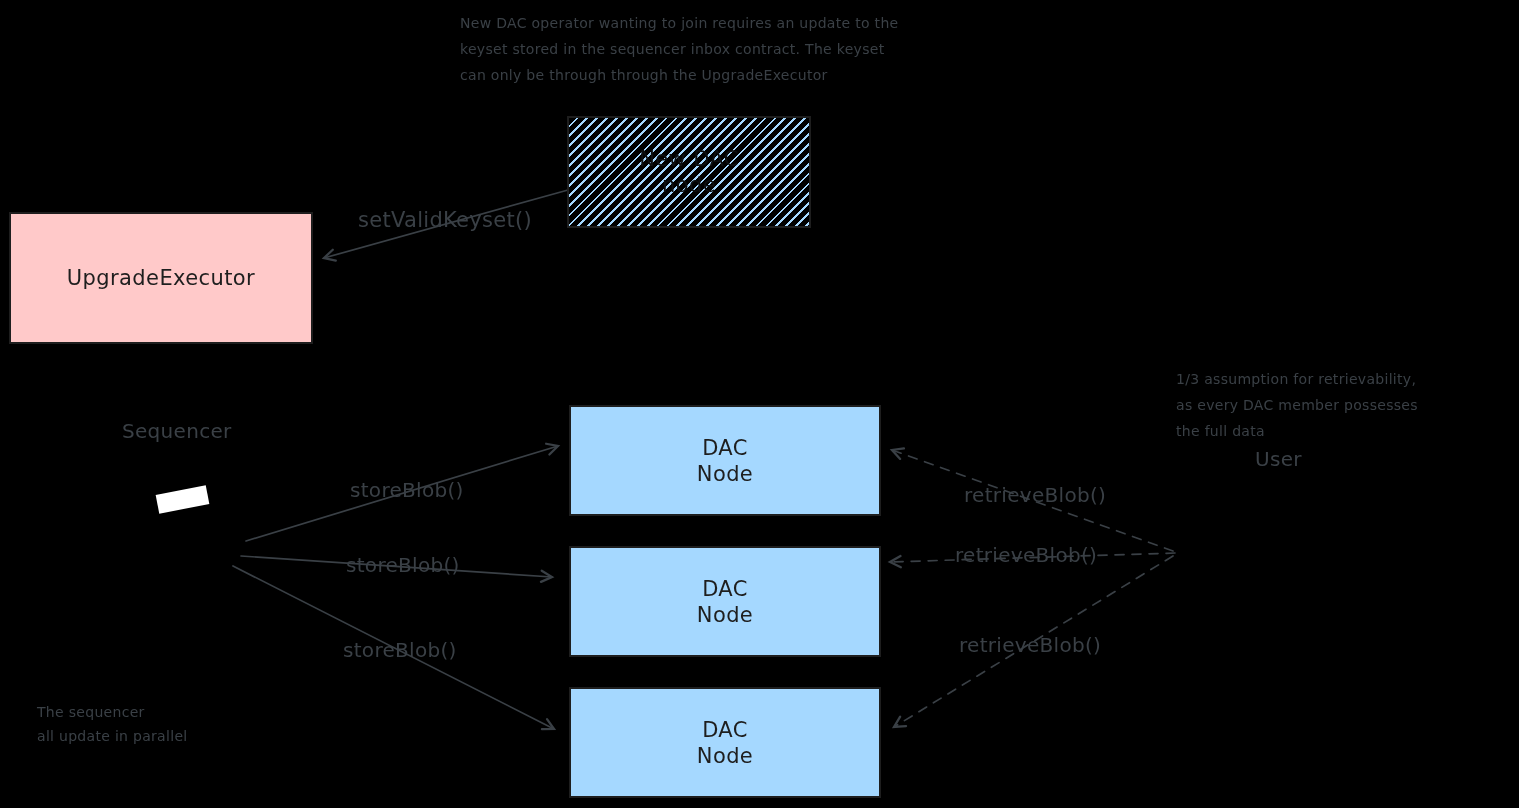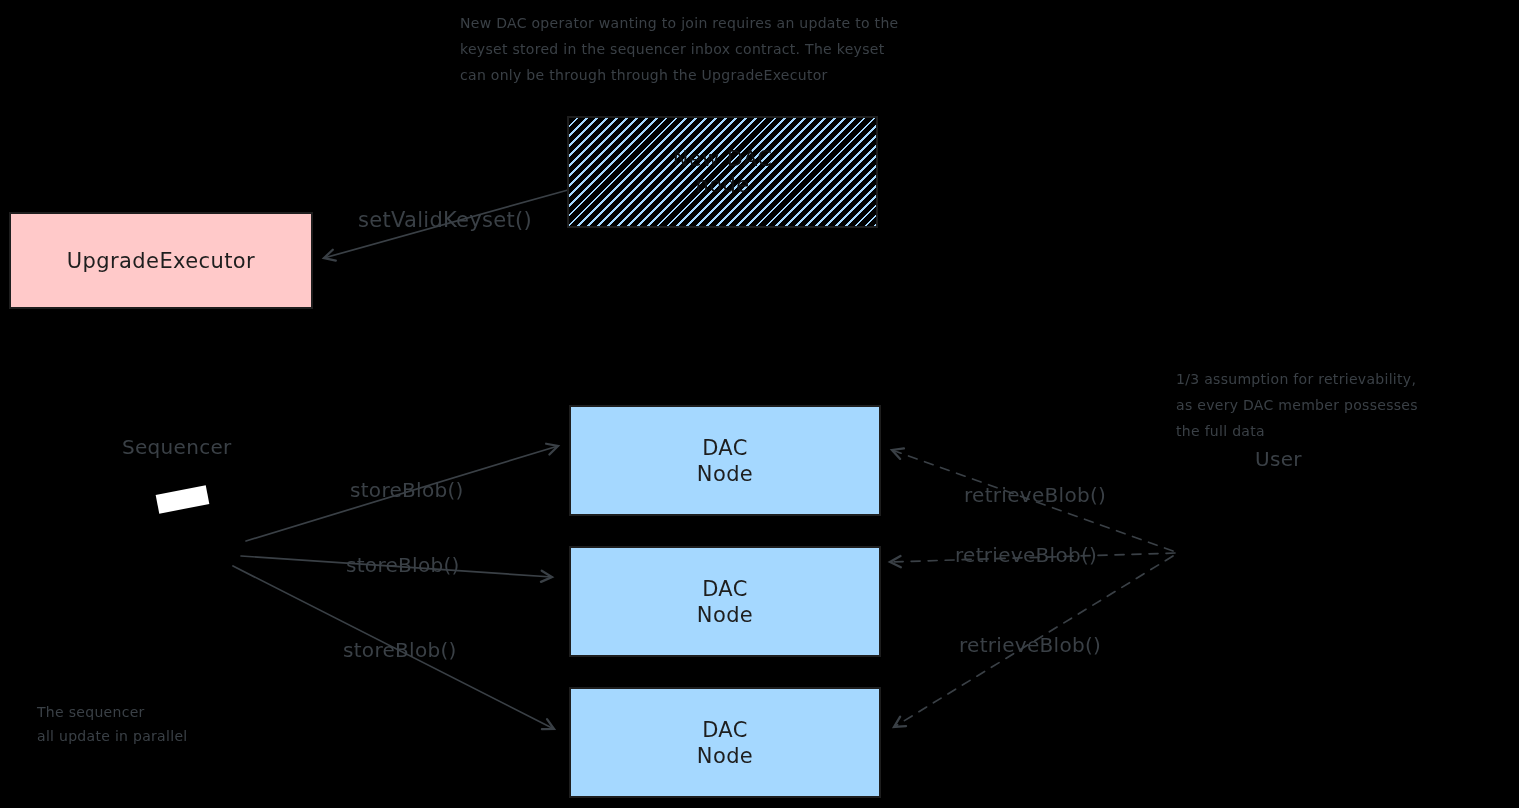--- a/index.html
+++ b/index.html
@@ -13,23 +13,23 @@
 
   .note{position:absolute;color:var(--ink,#3a4046);font-size:14px;line-height:26px;letter-spacing:.3px;}
   .note div{white-space:nowrap;}
   .lbl{position:absolute;color:var(--ink,#3a4046);font-size:20px;letter-spacing:.3px;white-space:nowrap;}
 
   .box{
     position:absolute;box-sizing:border-box;border:2px solid var(--box_border,#1e1e1e);
     display:flex;flex-direction:column;align-items:center;justify-content:center;
     color:var(--text_dark,#1e1e1e);font-size:21px;line-height:26px;text-align:center;letter-spacing:.4px;
   }
-  .box.pink{left:9px;top:212px;width:304px;height:97px;background:var(--pink,#ffc9c9);}
+  .box.pink{left:9px;top:212px;width:304px;height:132px;background:var(--pink,#ffc9c9);}
   .box.hatch{
-    left:567px;top:116px;width:311px;height:112px;
+    left:567px;top:116px;width:244px;height:112px;
     background:repeating-linear-gradient(135deg,transparent 0px,transparent 5px,var(--blue,#a5d8ff) 5px,var(--blue,#a5d8ff) 7px);
     color:#0d0f11;
   }
   .box.blue{left:569px;width:312px;height:111px;background:var(--blue,#a5d8ff);}
   .box.dac1{top:405px;}
   .box.dac2{top:546px;}
   .box.dac3{top:687px;}
 
   .seq-rect{
     position:absolute;left:157px;top:490px;width:51px;height:19px;
@@ -66,21 +66,21 @@
     <div>New DAC</div>
     <div>node</div>
   </div>
 
   <div class="box pink">
     <div>UpgradeExecutor</div>
   </div>
 
   <div class="lbl" style="left:358px;top:208px;font-size:21px;">setValidKeyset()</div>
 
-  <div class="lbl" style="left:122px;top:435px;">Sequencer</div>
+  <div class="lbl" style="left:122px;top:419px;">Sequencer</div>
   <div class="seq-rect"></div>
 
   <div class="lbl" style="left:350px;top:478px;">storeBlob()</div>
   <div class="lbl" style="left:346px;top:553px;">storeBlob()</div>
   <div class="lbl" style="left:343px;top:638px;">storeBlob()</div>
 
   <div class="box blue dac1">
     <div>DAC</div>
     <div>Node</div>
   </div>

